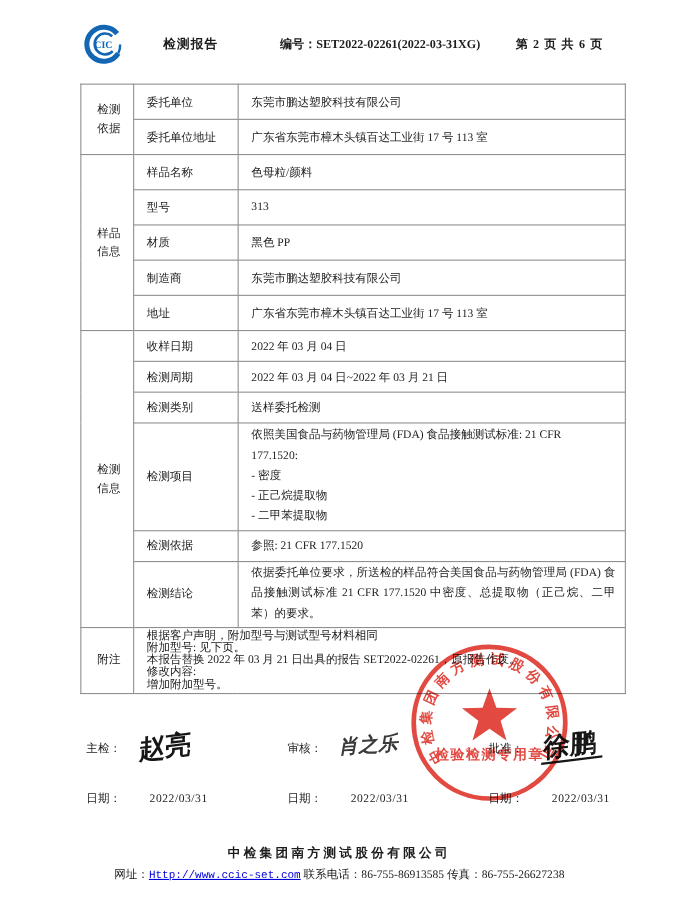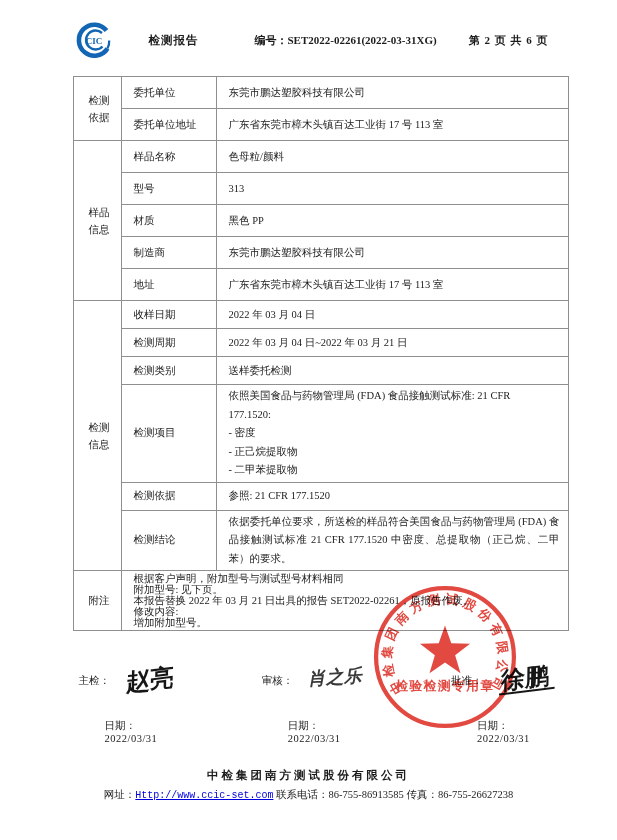--- a/index.html
+++ b/index.html
@@ -51,21 +51,21 @@
   .sig-line{display:flex;align-items:center;height:40px;}
   .lbl{font-weight:normal;white-space:nowrap;}
   .sig{
     display:inline-block;font-weight:bold;color:#161616;
     transform:rotate(-7deg) skewX(-8deg);
     margin-left:16px;margin-bottom:2px;
     font-size:24px;line-height:20px;white-space:nowrap;
   }
   .sig-reviewer{font-size:18px;color:#3a3a3a;transform:rotate(-4deg) skewX(-14deg);margin-bottom:8px;}
   .sig-approver{border-bottom:2px solid #161616;padding:0 6px 2px 2px;}
-  .date-line{display:flex;margin-top:18px;align-items:baseline;flex-direction:column;}
+  .date-line{display:flex;margin-top:18px;align-items:baseline;}
   .date-val{margin-left:26px;letter-spacing:0.5px;}
   
   .stamp{
     position:absolute;left:358px;top:581px;width:152px;height:152px;
     opacity:0.88;pointer-events:none;mix-blend-mode:multiply;
   }
   
   .footer{position:absolute;left:0;right:0;top:768px;text-align:center;}
   .f-company{font-weight:bold;font-size:11.5px;letter-spacing:3px;}
   .f-line{font-size:10.5px;margin-top:5px;}

